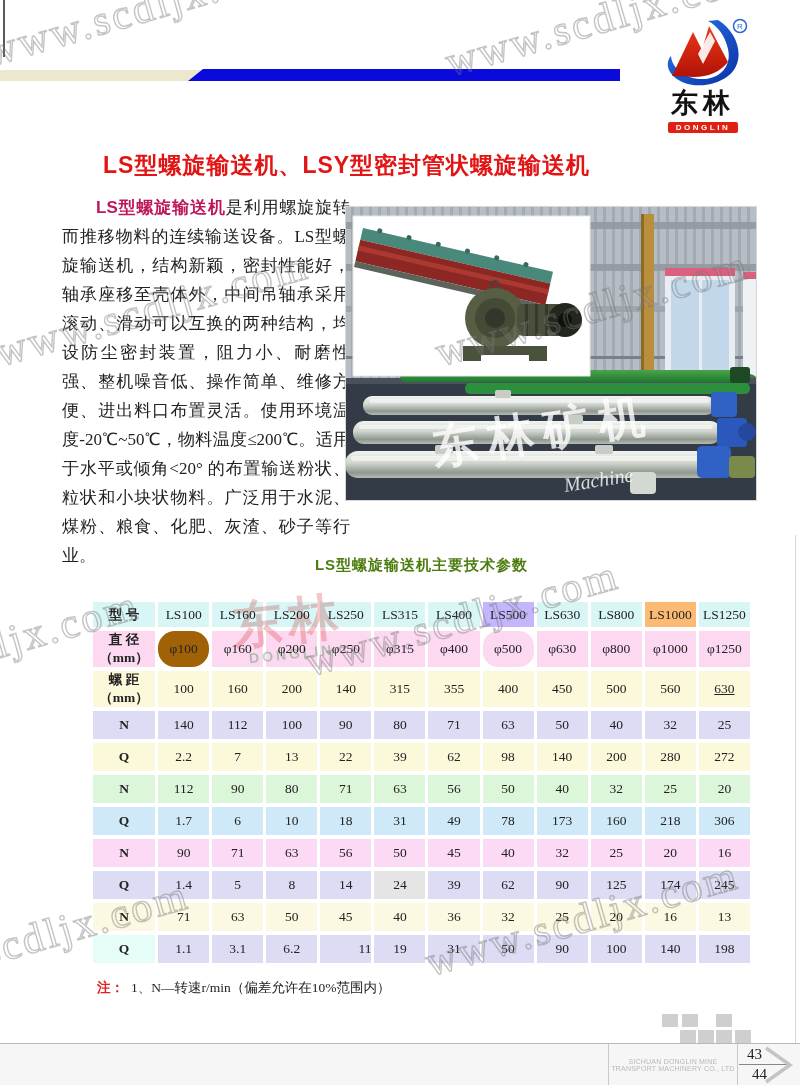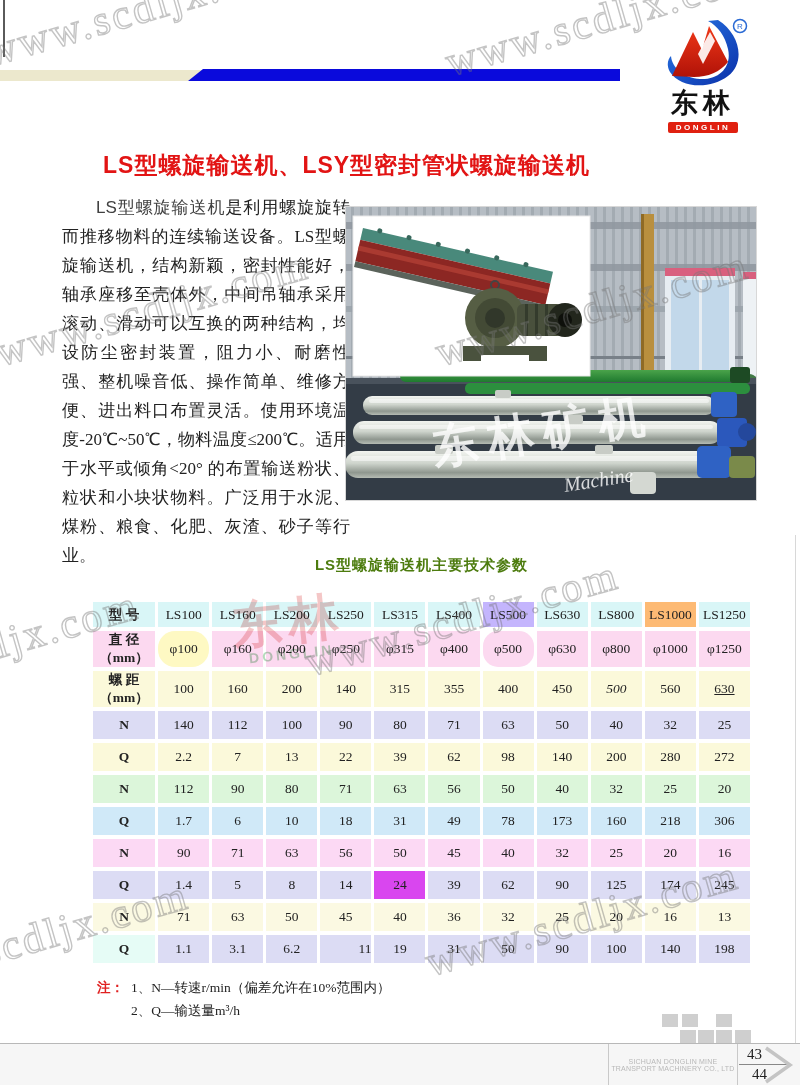--- a/index.html
+++ b/index.html
@@ -16,21 +16,21 @@
   #logo{position:absolute;left:648px;top:14px;width:110px;height:118px;text-align:center;}
   #logo .cn{font-size:27px;font-weight:bold;color:#111;letter-spacing:5px;line-height:26px;margin-top:-2px;}
   #logo .en-badge{display:inline-block;margin-top:2px;background:#e02010;color:#fff;font-size:8px;
        font-weight:bold;letter-spacing:2.5px;padding:1px 8px;border-radius:2px;line-height:9px;}
   
   #page-title{position:absolute;left:103px;top:150px;font-size:23px;font-weight:bold;color:#e21414;
               letter-spacing:1px;white-space:nowrap;}
   
   #intro{position:absolute;left:62px;top:193px;width:288px;font-family:"Liberation Serif",serif;
          font-size:17px;line-height:29px;color:#222;text-align:justify;text-indent:2em;}
-  #intro .lead{color:#404040;font-weight:normal;font-family:"Liberation Sans",sans-serif;}
+  #intro .lead{color:#be185d;font-weight:bold;font-family:"Liberation Sans",sans-serif;}
   
   #photo{position:absolute;left:345px;top:206px;width:412px;height:295px;}
   
   #tbl-caption{position:absolute;left:90px;top:556px;width:663px;text-align:center;
                font-size:15px;font-weight:bold;color:#a21cb4;letter-spacing:1px;}
   
   #spec-table{position:absolute;left:90px;top:598px;width:663px;border-collapse:separate;
               border-spacing:3px 4px;table-layout:fixed;background:#fff;
               font-family:"Liberation Serif",serif;font-size:13.5px;color:#222;}
   #spec-table td,#spec-table th{text-align:center;vertical-align:middle;padding:0;font-weight:normal;}
@@ -231,21 +231,21 @@
           <td style="background: rgb(217, 246, 247);">LS400</td>
           <td style="background: #c4b5fd;">LS500</td>
           <td style="background: rgb(217, 246, 247);">LS630</td>
           <td style="background: rgb(217, 246, 247);">LS800</td>
           <td style="background: #fdba74;">LS1000</td>
           <td style="background: rgb(217, 246, 247);">LS1250</td>
         </tr>
         <tr class="tall">
           <td class="lblcol" style="background: rgb(252, 217, 240);">直 径
 （mm）</td>
-          <td style="background: #fef9c3; border-radius: 17px;">φ100</td>
+          <td style="background: #a16207; border-radius: 17px;">φ100</td>
           <td style="background: rgb(252, 217, 240);">φ160</td>
           <td style="background: rgb(252, 217, 240);">φ200</td>
           <td style="background: rgb(252, 217, 240);">φ250</td>
           <td style="background: rgb(252, 217, 240);">φ315</td>
           <td style="background: rgb(252, 217, 240);">φ400</td>
           <td style="background: rgb(252, 217, 240); border-radius: 15px;">φ500</td>
           <td style="background: rgb(252, 217, 240);">φ630</td>
           <td style="background: rgb(252, 217, 240);">φ800</td>
           <td style="background: rgb(252, 217, 240);">φ1000</td>
           <td style="background: rgb(252, 217, 240);">φ1250</td>
@@ -254,21 +254,21 @@
           <td class="lblcol" style="background: rgb(251, 249, 218);">螺 距
 （mm）</td>
           <td style="background: rgb(251, 249, 218);">100</td>
           <td style="background: rgb(251, 249, 218);">160</td>
           <td style="background: rgb(251, 249, 218);">200</td>
           <td style="background: rgb(251, 249, 218);">140</td>
           <td style="background: rgb(251, 249, 218);">315</td>
           <td style="background: rgb(251, 249, 218);">355</td>
           <td style="background: rgb(251, 249, 218);">400</td>
           <td style="background: rgb(251, 249, 218);">450</td>
-          <td style="background: rgb(251, 249, 218); font-style: italic;">500</td>
+          <td style="background: rgb(251, 249, 218);">500</td>
           <td style="background: rgb(251, 249, 218);">560</td>
           <td style="background: rgb(251, 249, 218); text-decoration: underline;">630</td>
         </tr>
         <tr class="nq">
           <td class="lblcol" style="background: rgb(220, 220, 244);">N</td>
           <td style="background: rgb(220, 220, 244);">140</td>
           <td style="background: rgb(220, 220, 244);">112</td>
           <td style="background: rgb(220, 220, 244);">100</td>
           <td style="background: rgb(220, 220, 244);">90</td>
           <td style="background: rgb(220, 220, 244);">80</td>
@@ -334,21 +334,21 @@
           <td style="background: rgb(252, 217, 244);">25</td>
           <td style="background: rgb(252, 217, 244);">20</td>
           <td style="background: rgb(252, 217, 244);">16</td>
         </tr>
         <tr class="nq">
           <td class="lblcol" style="background: rgb(220, 220, 244);">Q</td>
           <td style="background: rgb(220, 220, 244);">1.4</td>
           <td style="background: rgb(220, 220, 244);">5</td>
           <td style="background: rgb(220, 220, 244);">8</td>
           <td style="background: rgb(220, 220, 244);">14</td>
-          <td style="background: #d946ef;">24</td>
+          <td style="background: #e5e5e5;">24</td>
           <td style="background: rgb(220, 220, 244);">39</td>
           <td style="background: rgb(220, 220, 244);">62</td>
           <td style="background: rgb(220, 220, 244);">90</td>
           <td style="background: rgb(220, 220, 244);">125</td>
           <td style="background: rgb(220, 220, 244);">174</td>
           <td style="background: rgb(220, 220, 244);">245</td>
         </tr>
         <tr class="nq">
           <td class="lblcol" style="background: rgb(251, 249, 226);">N</td>
           <td style="background: rgb(251, 249, 226);">71</td>
@@ -377,21 +377,20 @@
           <td style="background: rgb(220, 220, 244);">140</td>
           <td style="background: rgb(220, 220, 244);">198</td>
         </tr>
       </tbody>
   </table>
 
   <div id="notes">
     <span class="prefix">注：</span>
     <div class="note-lines" id="note-lines">
         <div>1、N—转速r/min（偏差允许在10%范围内）</div>
-        <div>2、Q—输送量m³/h</div>
       </div>
   </div>
 
   <div id="squares">
       <div class="sq" style="left: 662px; top: 1014px;"></div>
       <div class="sq" style="left: 682px; top: 1014px;"></div>
       <div class="sq" style="left: 716px; top: 1014px;"></div>
       <div class="sq" style="left: 680px; top: 1030px;"></div>
       <div class="sq" style="left: 698px; top: 1030px;"></div>
       <div class="sq" style="left: 716px; top: 1030px;"></div>

